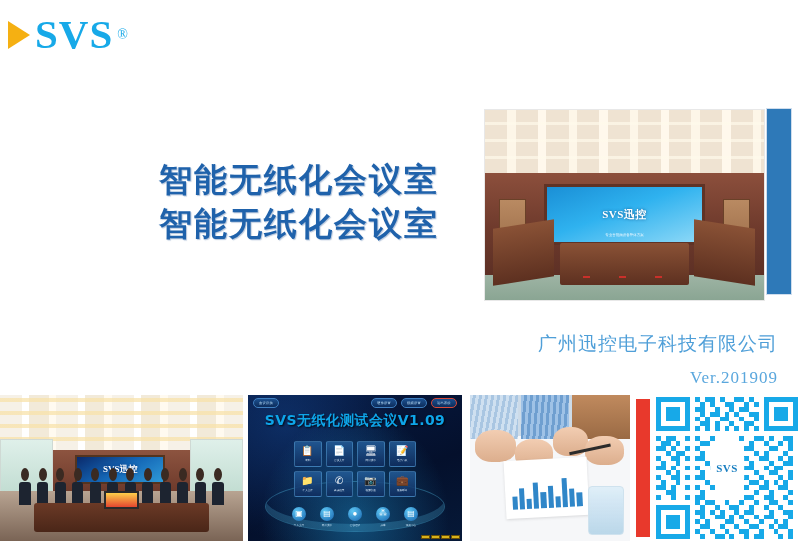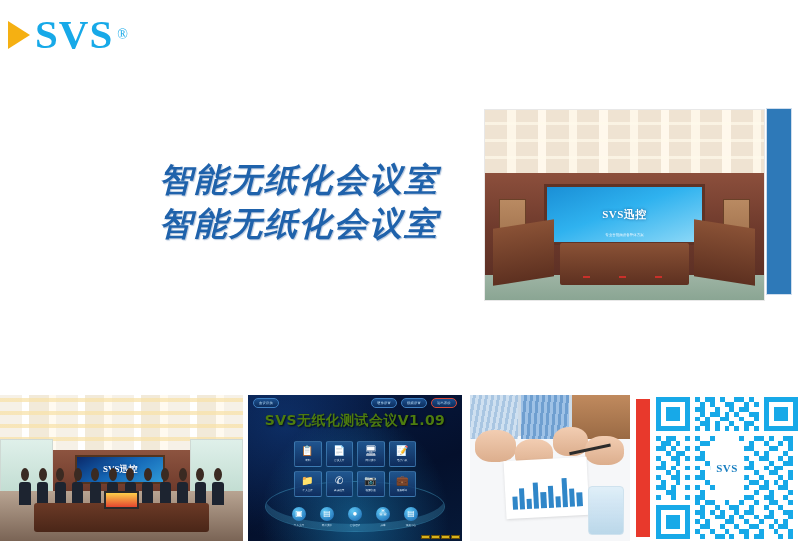--- a/index.html
+++ b/index.html
@@ -34,21 +34,21 @@
   }
   .logo-r {
     font-family: "Liberation Serif", serif;
     font-size: 14px; color: #17a9e8;
     vertical-align: super; margin-left: 2px;
   }
 
   
   .title-block {
     position: absolute; left: 104px; top: 158px;
-    width: 390px; text-align: center; font-style: italic;
+    width: 390px; text-align: center;
   }
   .title-line {
     font-family: "DejaVu Sans", "Liberation Sans", sans-serif;
     font-size: 33px; font-weight: 700;
     color: #1f62ab; line-height: 1.32;
     letter-spacing: 2px;
     text-shadow: 1px 1px 1px rgba(120,150,190,0.55);
   }
 
   
@@ -234,21 +234,21 @@
     background: linear-gradient(180deg,#1b4f8e,#0d2d5c);
     border: 1px solid #3f7fc0; border-radius: 7px;
     padding: 2px 5px; white-space: nowrap;
   }
   .c2-pill.alert { border-color: #d84a3a; }
   .c2-right-pills { display: flex; gap: 4px; }
   .c2-title {
     position: absolute; left: 0; right: 0; top: 17px;
     text-align: center;
     font-family: "DejaVu Sans", sans-serif;
-    font-size: 14px; font-weight: 700; color: #4d7c0f;
+    font-size: 14px; font-weight: 700; color: #0ea5e9;
     text-shadow: 1px 1px 2px rgba(0,0,0,.8);
     letter-spacing: .4px;
   }
   .c2-grid {
     position: absolute; left: 46px; top: 46px;
     width: 122px;
     display: grid; grid-template-columns: repeat(4, 1fr);
     gap: 4px;
   }
   .c2-tile {
@@ -369,20 +369,22 @@
       <div class="hero-flag" style="left:18%"></div>
       <div class="hero-flag" style="left:46%"></div>
       <div class="hero-flag" style="left:74%"></div>
     </div>
     <div class="hero-table-side-l"></div>
     <div class="hero-table-side-r"></div>
   </div>
 
   <div class="accent-bar"></div>
 
+  <div class="company">广州迅控电子科技有限公司</div>
+  <div class="version">Ver.201909</div>
 
   <div class="strip">
 
     <div class="strip-cell cell1">
       <div class="c1-ceiling"></div>
       <div class="c1-backwall"></div>
       <div class="c1-windowL"></div>
       <div class="c1-windowR"></div>
       <div class="c1-screen">
         <span class="c1-screen-txt">SVS迅控</span>

